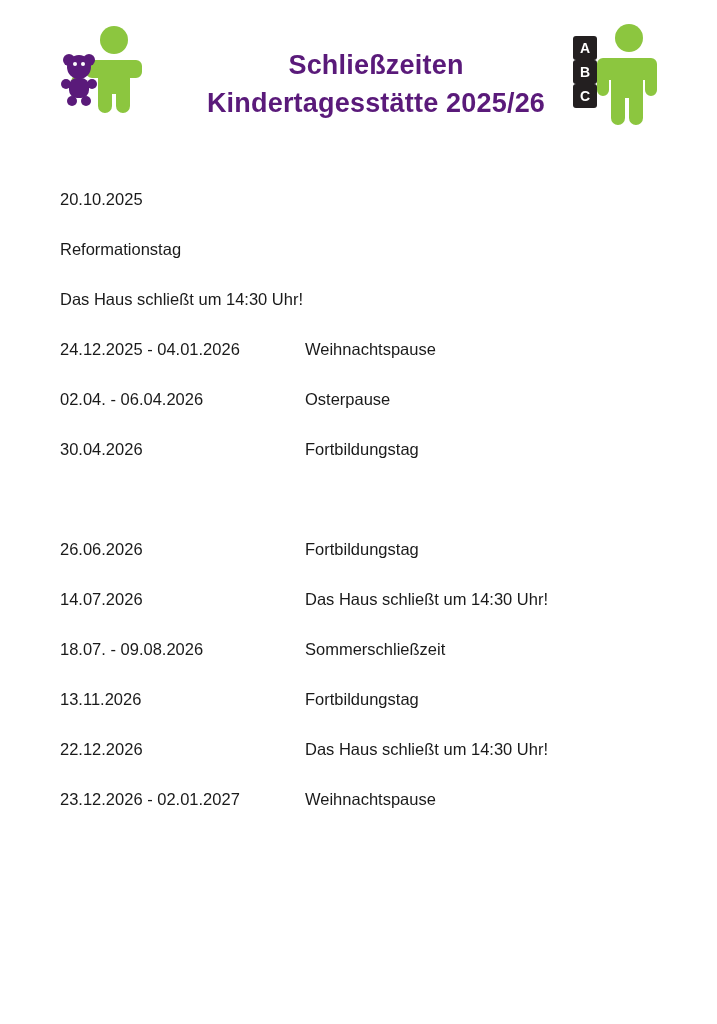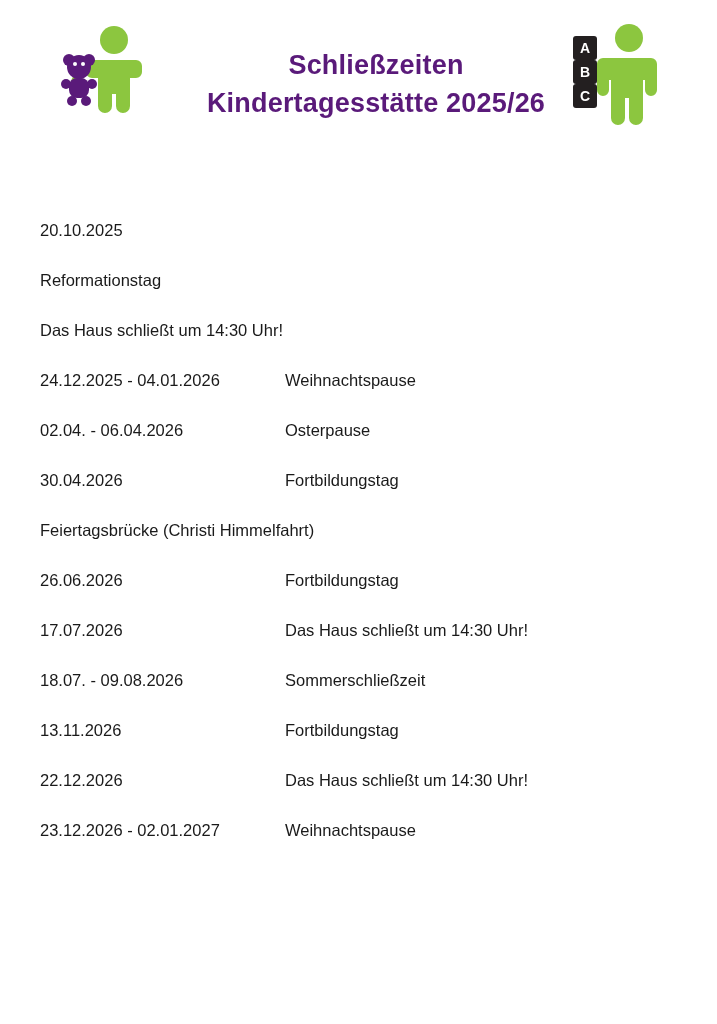--- a/index.html
+++ b/index.html
@@ -61,22 +61,22 @@
 
   
   .schedule {
     position: absolute;
     top: 190px;
     left: 0;
     right: 0;
   }
   .row {
     display: flex;
-    align-items: flex-end;
-    padding: 0 0 0 40px;
+    align-items: flex-start;
+    padding: 0 0 0 60px;
     height: 50px;
   }
   .col-date {
     width: 245px;
     flex: 0 0 245px;
     font-size: 16.5px;
     color: #1a1a1a;
     white-space: nowrap;
   }
   .col-desc {
@@ -151,28 +151,27 @@
     </div>
     <div class="row">
       <div class="col-date">02.04. - 06.04.2026</div>
       <div class="col-desc">Osterpause</div>
     </div>
     <div class="row">
       <div class="col-date">30.04.2026</div>
       <div class="col-desc">Fortbildungstag</div>
     </div>
     <div class="row">
-      <div class="col-desc">Feiertagsbrücke (Christi Himmelfahrt)</div>
     </div>
     <div class="row">
       <div class="col-date">26.06.2026</div>
       <div class="col-desc">Fortbildungstag</div>
     </div>
     <div class="row">
-      <div class="col-date">17.07.2026</div>
+      <div class="col-date">14.07.2026</div>
       <div class="col-desc">Das Haus schließt um 14:30 Uhr!</div>
     </div>
     <div class="row">
       <div class="col-date">18.07. - 09.08.2026</div>
       <div class="col-desc">Sommerschließzeit</div>
     </div>
     <div class="row">
       <div class="col-date">13.11.2026</div>
       <div class="col-desc">Fortbildungstag</div>
     </div>

